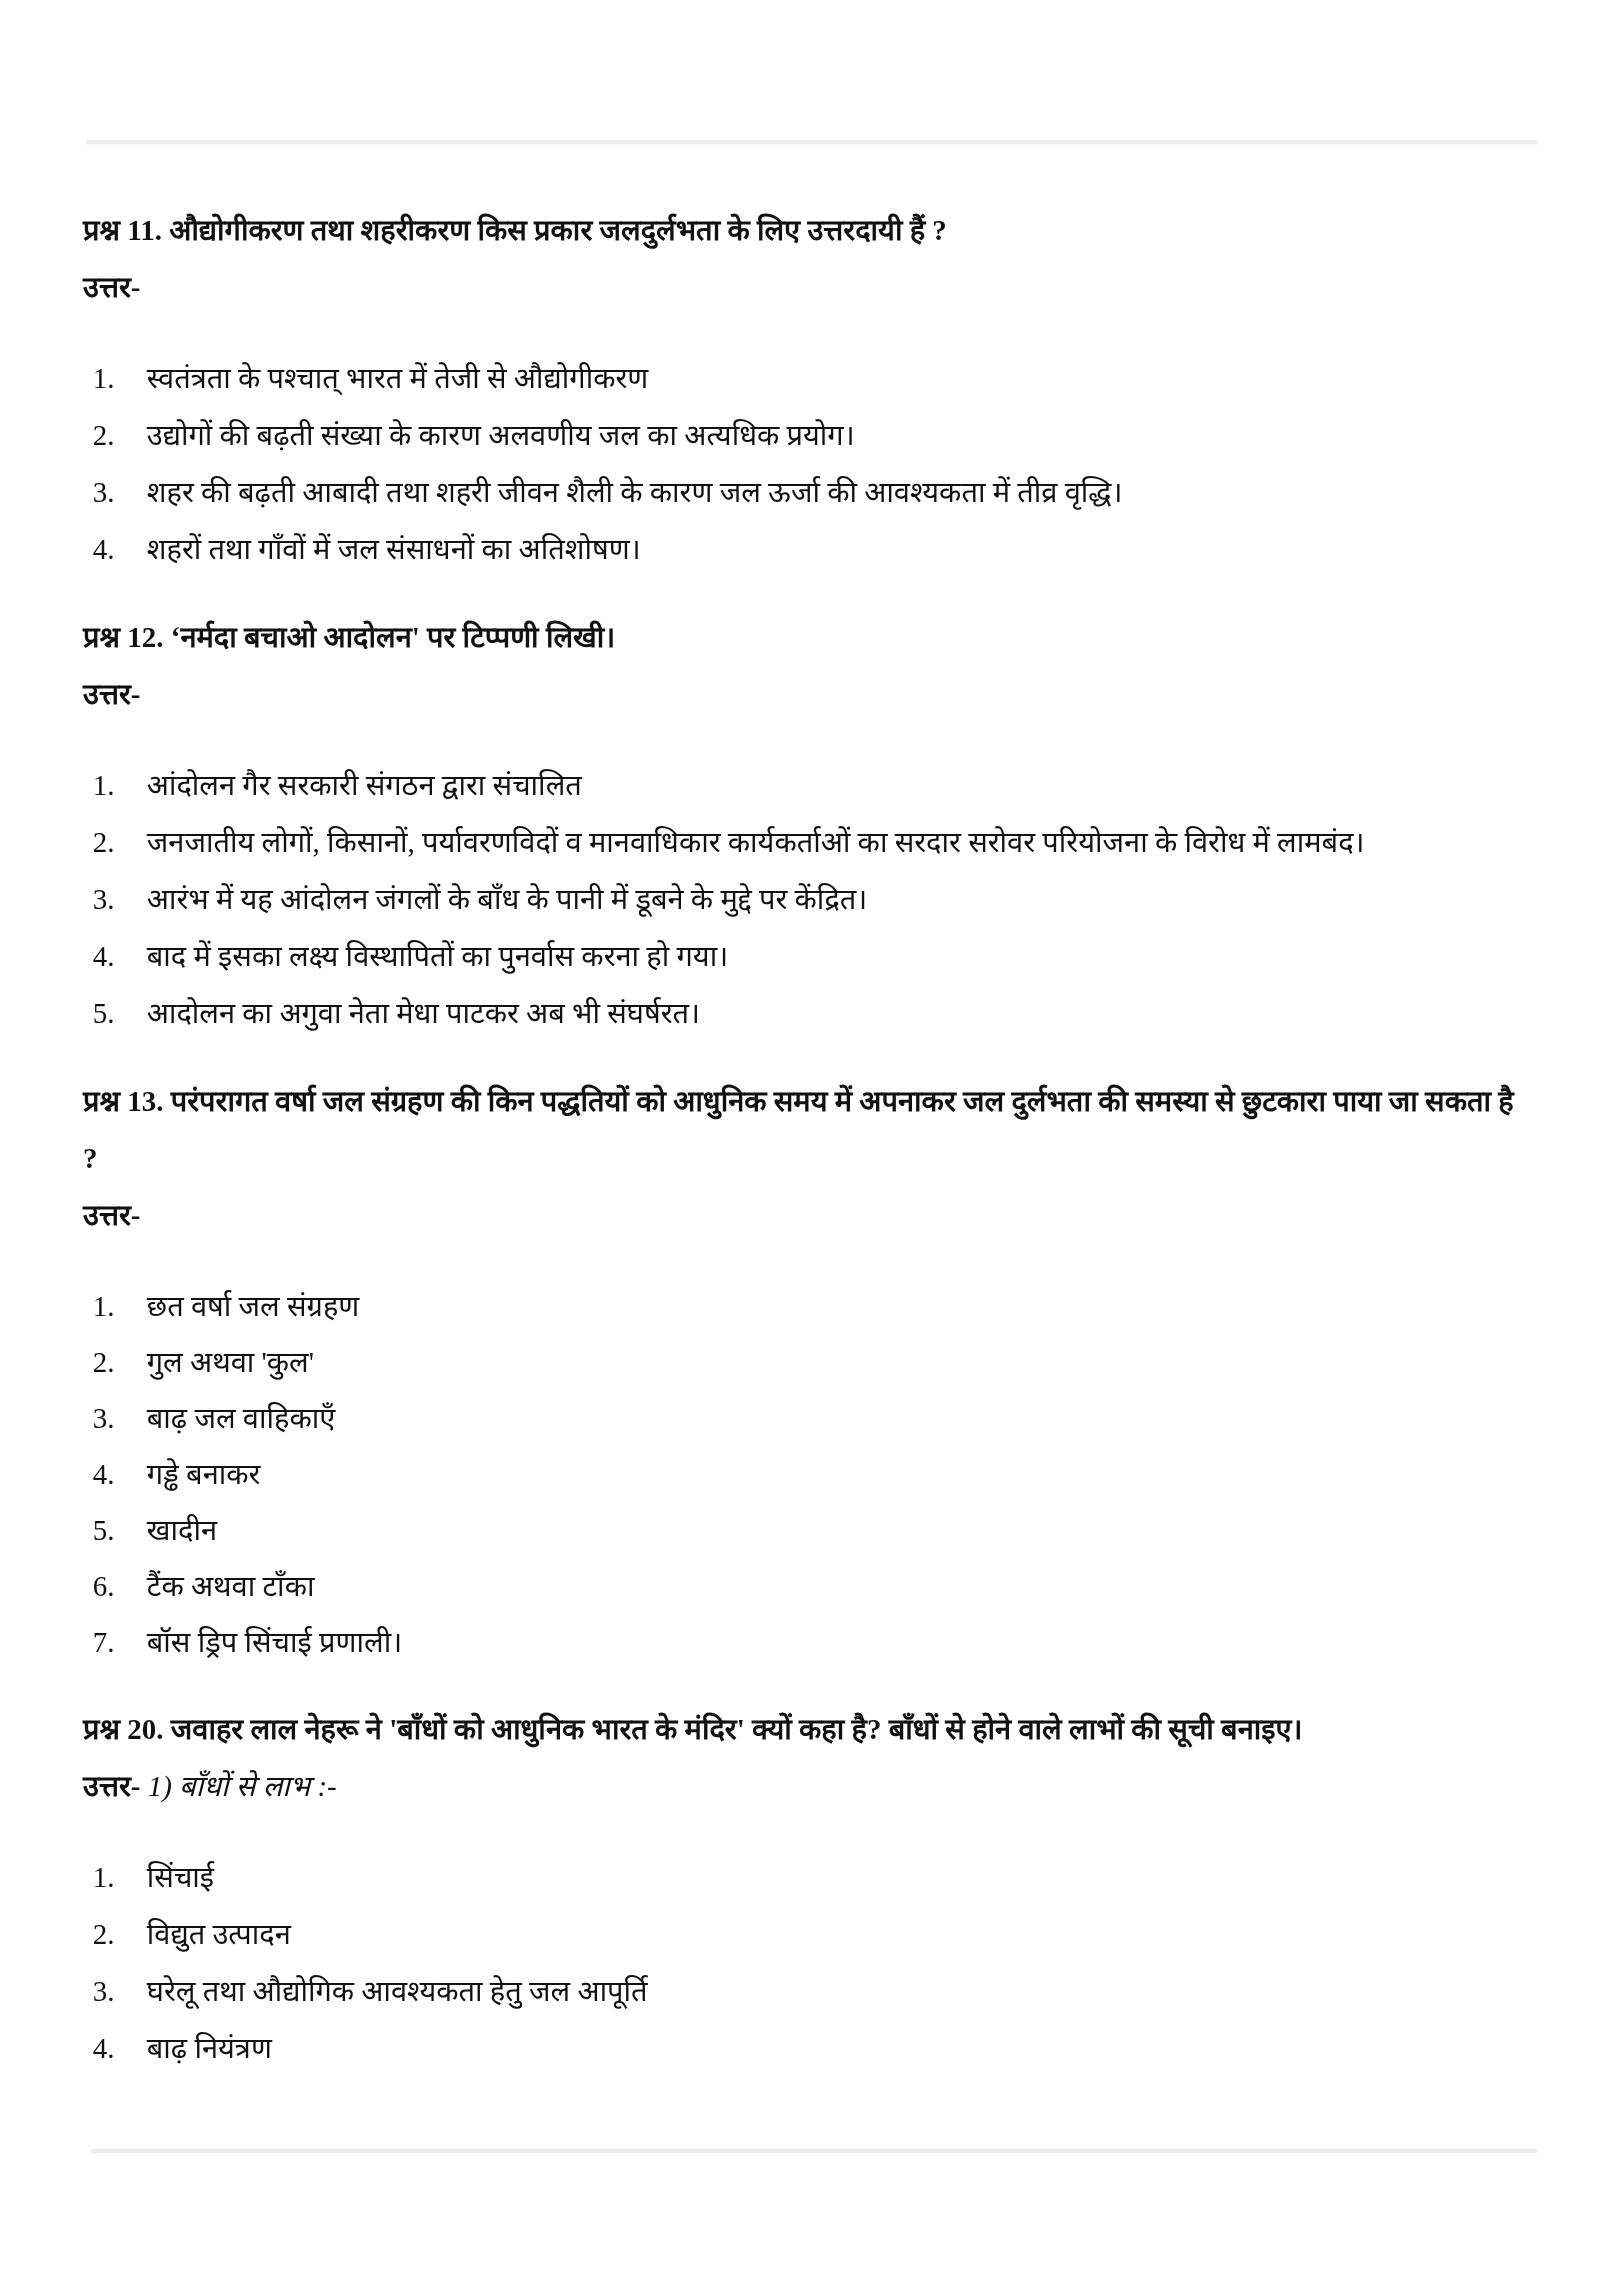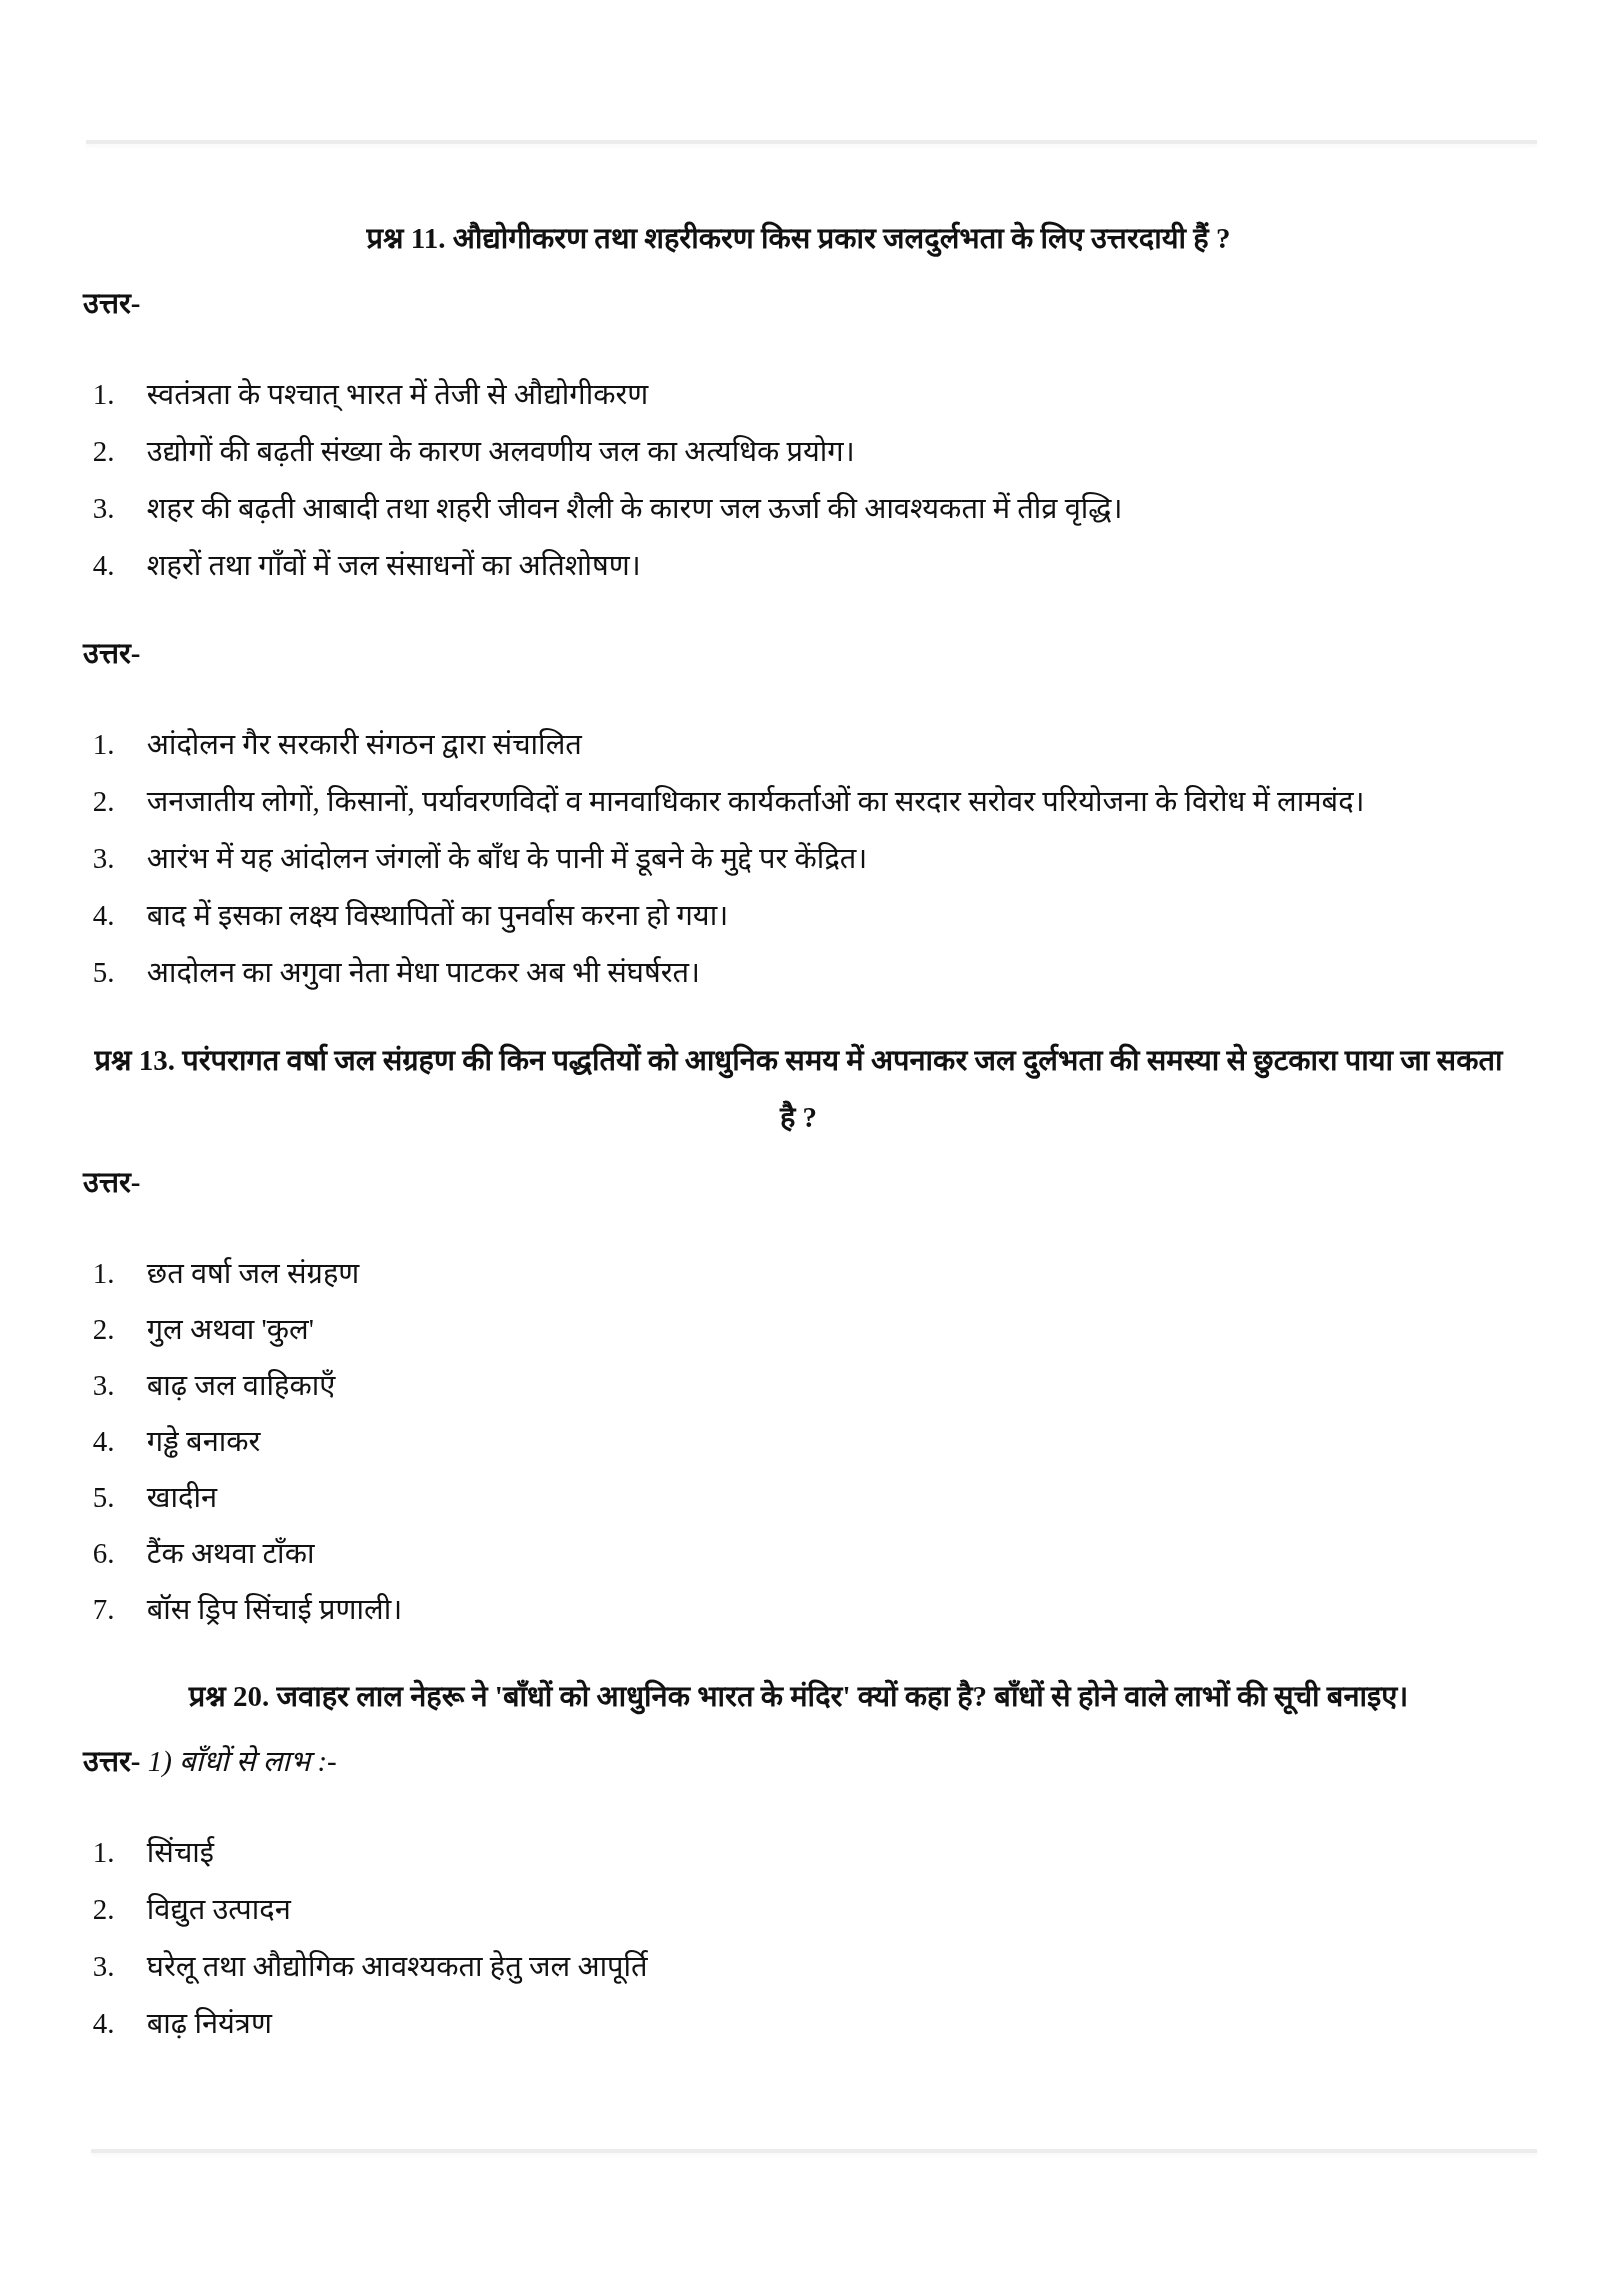--- a/index.html
+++ b/index.html
@@ -8,21 +8,21 @@
     position: absolute; left: 86px; width: 1451px; height: 3.9px;
     background: #ececec; box-shadow: 0 2.9px 3.9px rgba(0,0,0,0.03);
   }
   .sep.top { top: 140px; }
   .sep.bottom { top: 2149px; left: 91px; width: 1446px; }
   .content {
     position: absolute; left: 83px; top: 202px; width: 1431px;
     font-family: "Liberation Serif", "DejaVu Serif", serif;
     font-size: 29px; line-height: 57px;
   }
-  .q { font-weight: bold; margin: 8px; text-align: center; }
+  .q { font-weight: bold; margin: 0; }
   .q .num { font-weight: bold; }
   .ans-label { font-weight: bold; margin: 0; }
   .ans-rest { font-weight: normal; font-style: italic; }
   ol.items { list-style: none; margin: 34px 0 0 0; padding: 0; }
   ol.items li { display: flex; margin: 0; line-height: 57px; }
   ol.items li .n { width: 54px; padding-left: 9.8px; flex: 0 0 auto; }
   ol.items li .t { flex: 1 1 auto; }
   .block { margin-bottom: 31px; }
   .block.q13 ol.items li { line-height: 56px; }
 </style>
@@ -50,20 +50,21 @@
           <span class="t">शहर की बढ़ती आबादी तथा शहरी जीवन शैली के कारण जल ऊर्जा की आवश्यकता में तीव्र वृद्धि।</span>
         </li>
       <li>
           <span class="n">4.</span>
           <span class="t">शहरों तथा गाँवों में जल संसाधनों का अतिशोषण।</span>
         </li>
     </ol>
   </section>
 
   <section class="block">
+    <p class="q"><span class="num">प्रश्न 12.</span> <span>‘नर्मदा बचाओ आदोलन' पर टिप्पणी लिखी।</span></p>
     <p class="ans-label"><span>उत्तर-</span></p>
     <ol class="items">
       <li>
           <span class="n">1.</span>
           <span class="t">आंदोलन गैर सरकारी संगठन द्वारा संचालित</span>
         </li>
       <li>
           <span class="n">2.</span>
           <span class="t">जनजातीय लोगों, किसानों, पर्यावरणविदों व मानवाधिकार कार्यकर्ताओं का सरदार सरोवर परियोजना के विरोध में लामबंद।</span>
         </li>

